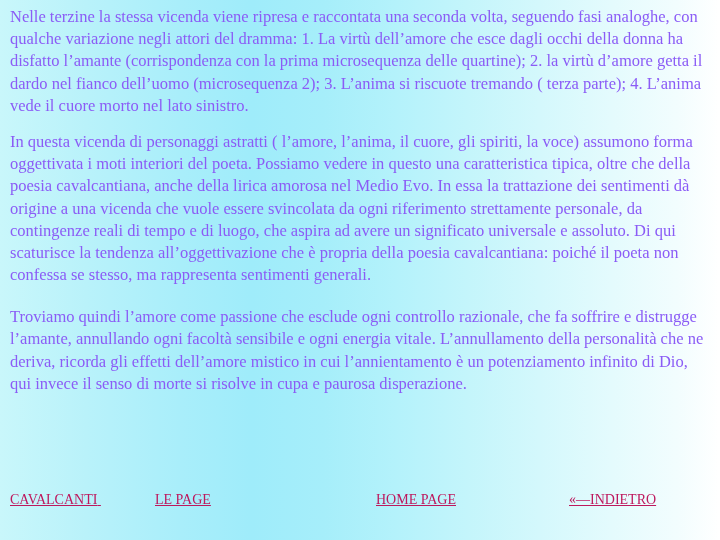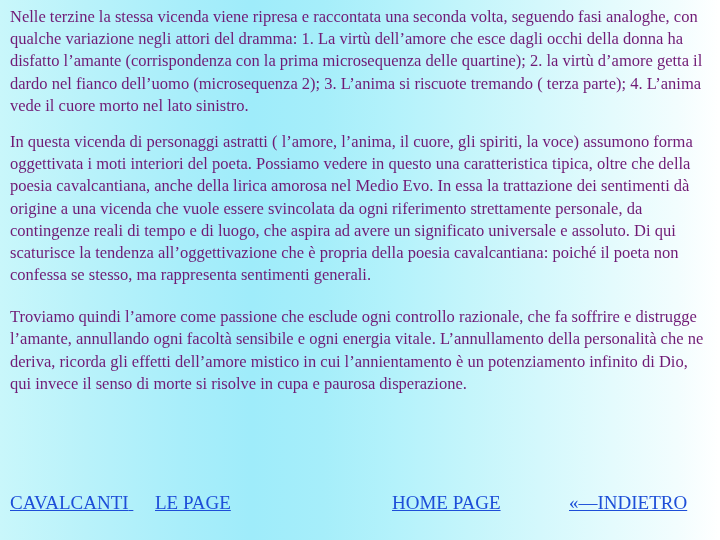--- a/index.html
+++ b/index.html
@@ -28,45 +28,45 @@
     width: 720px;
     height: 540px;
     box-sizing: border-box;
     padding: 6px 14px 0 10px;
     position: relative;
   }
   p.para {
     margin: 0 0 14px 0;
     font-size: 16.5px;
     line-height: 1.345;
-    color: #701a75;
+    color: #8b5cf6;
     text-align: left;
   }
   p.para:last-of-type {
     margin-bottom: 0;
     margin-top: 20px;
   }
   .footer {
     position: absolute;
     left: 10px;
     right: 14px;
     bottom: 28px;
     height: 20px;
   }
   .footer a {
     position: absolute;
-    color: #1d4ed8;
+    color: #be185d;
     text-decoration: underline;
-    font-size: 19px;
+    font-size: 14px;
     font-family: "Liberation Serif", serif;
     white-space: nowrap;
   }
   .lnk-cavalcanti { left: 0px; }
   .lnk-opere { left: 145px; }
-  .lnk-home { left: 382px; }
+  .lnk-home { left: 366px; }
   .lnk-indietro { left: 559px; }
   .spacer-underline {
     display: inline-block;
     width: 46px;
     text-decoration: underline;
   }
 </style>
 </head>
 <body>
 

